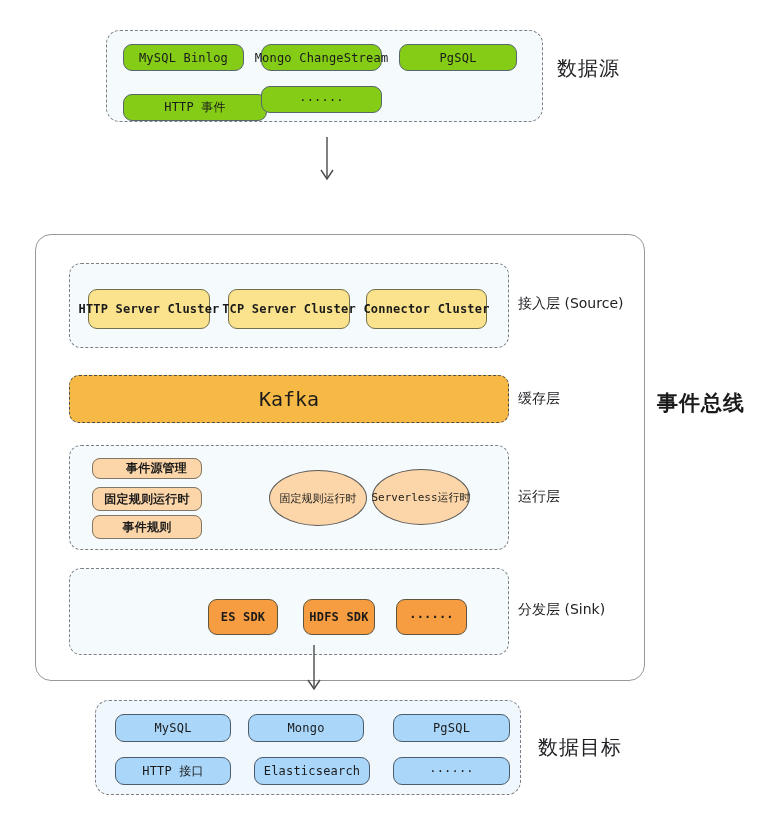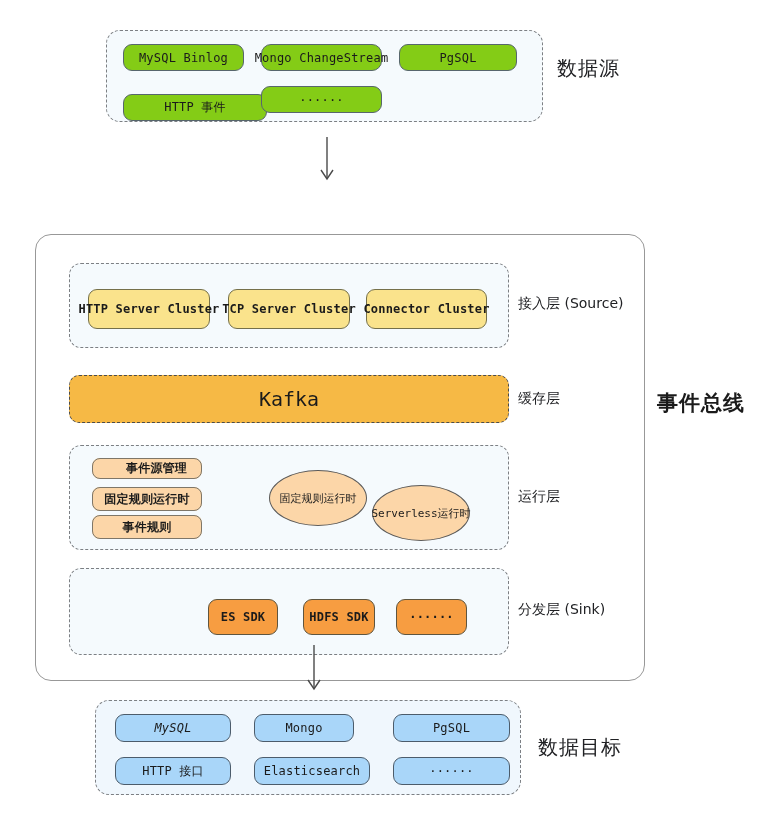--- a/index.html
+++ b/index.html
@@ -134,42 +134,42 @@
     <div class="layer-label" style="top:60px;">接入层 (Source)</div>
 
     <div class="kafka" style="left:33px; top:140px; width:440px; height:48px;">Kafka</div>
     <div class="layer-label" style="top:155px;">缓存层</div>
 
     <div class="group" style="left:33px; top:210px; width:440px; height:105px; border-radius:12px;">
       <div class="node node-pea" style="left:22px; top:12px; width:110px; height:21px;padding-left:19px;">事件源管理</div>
       <div class="node node-pea" style="left:22px; top:41px; width:110px; height:24px;">固定规则运行时</div>
       <div class="node node-pea" style="left:22px; top:69px; width:110px; height:24px;">事件规则</div>
       <div class="ellipse" style="left:199px; top:24px; width:98px; height:56px;">固定规则运行时</div>
-      <div class="ellipse" style="left:302px; top:39px; width:98px; height:56px;">Serverless运行时</div>
+      <div class="ellipse" style="left:302px; top:23px; width:98px; height:56px;">Serverless运行时</div>
     </div>
     <div class="layer-label" style="top:253px;">运行层</div>
 
     <div class="group" style="left:33px; top:333px; width:440px; height:87px; border-radius:12px;">
       <div class="node node-org" style="left:138px; top:30px; width:70px; height:36px;">ES SDK</div>
       <div class="node node-org" style="left:233px; top:30px; width:72px; height:36px;">HDFS SDK</div>
       <div class="node node-org" style="left:326px; top:30px; width:71px; height:36px;">······</div>
     </div>
     <div class="layer-label" style="top:366px;">分发层 (Sink)</div>
   </div>
 
   <div class="bus-title">事件总线</div>
 
   <svg class="arrow" style="left:304px; top:644px;" width="20" height="50" viewBox="0 0 20 50">
     <path d="M10 1 L10 44" stroke="#4a4a4a" stroke-width="1.4" fill="none"></path>
     <path d="M4 36 L10 45 L16 36" stroke="#4a4a4a" stroke-width="1.4" fill="none" stroke-linejoin="miter"></path>
   </svg>
 
   <div class="group" style="left:95px; top:700px; width:426px; height:95px; background:#f0f7fd;">
-    <div class="node node-blu" style="left:19px; top:13px; width:116px; height:28px;font-style:italic;">MySQL</div>
-    <div class="node node-blu" style="left:158px; top:13px; width:100px; height:28px;text-align:center;">Mongo</div>
+    <div class="node node-blu" style="left:19px; top:13px; width:116px; height:28px;">MySQL</div>
+    <div class="node node-blu" style="left:152px; top:13px; width:116px; height:28px;text-align:center;">Mongo</div>
     <div class="node node-blu" style="left:297px; top:13px; width:117px; height:28px;">PgSQL</div>
     <div class="node node-blu" style="left:19px; top:56px; width:116px; height:28px;">HTTP 接口</div>
     <div class="node node-blu" style="left:158px; top:56px; width:116px; height:28px;">Elasticsearch</div>
     <div class="node node-blu" style="left:297px; top:56px; width:117px; height:28px;">······</div>
   </div>
   <div class="side-label" style="left:538px; top:734px;">数据目标</div>
 
 </div>
 
 </body></html>

